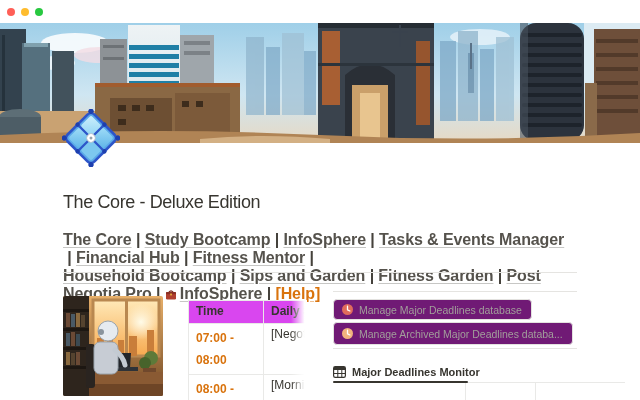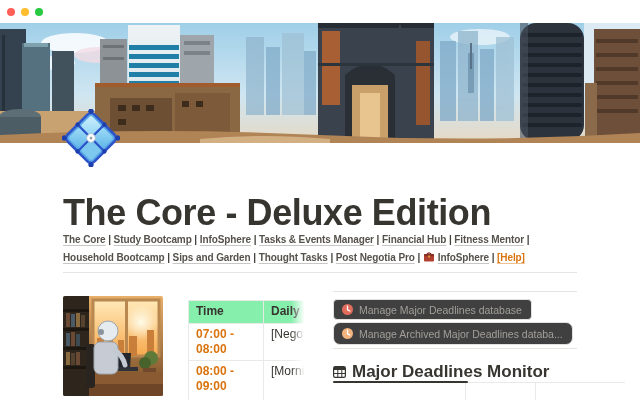--- a/index.html
+++ b/index.html
@@ -8,56 +8,56 @@
   
   .titlebar{position:absolute;left:0;top:0;width:640px;height:23px;background:#fff;}
   .tl-dot{position:absolute;top:8px;width:8px;height:8px;border-radius:50%;}
   .tl-0{left:7px;} .tl-1{left:21px;} .tl-2{left:35px;}
   
   .cover{position:absolute;left:0;top:23px;width:640px;height:120px;overflow:hidden;}
   .cover svg{display:block;}
   
   .page-icon{position:absolute;left:62px;top:109px;width:58px;height:58px;}
   
-  .title{position:absolute;left:63px;top:192px;margin:0;font-size:36px;font-weight:700;
+  .title{position:absolute;left:63px;top:192px;margin:0;font-size:18px;font-weight:400;
          letter-spacing:-0.4px;color:#37352f;}
   
-  .nav{position:absolute;left:63px;top:231px;width:516px;font-size:10px;font-weight:600;
+  .nav{position:absolute;left:63px;top:231px;width:516px;font-size:16px;font-weight:600;
        color:#55524c;line-height:18px;letter-spacing:-0.1px;}
   .nav .lnk{text-decoration:underline;text-decoration-color:rgba(55,53,47,.28);text-underline-offset:2px;cursor:pointer;}
   .nav .sep{white-space:pre;color:#45423c;}
   .nav .help{color:#d9730d;text-decoration:underline;text-decoration-color:rgba(217,115,13,.45);text-underline-offset:2px;cursor:pointer;}
   .nav .mini-ico{display:inline-block;vertical-align:-1px;margin-right:3px;}
   
   .divider{position:absolute;height:1px;background:#e5e4e1;}
   .d1{left:63px;top:272px;width:514px;}
   .d2{left:333px;top:291px;width:244px;}
   .d3{left:333px;top:348px;width:244px;}
   
   .img-block{position:absolute;left:63px;top:296px;width:100px;height:100px;border-radius:2px;overflow:hidden;}
   
   .table-wrap{position:absolute;left:188px;top:300px;width:119px;height:100px;overflow:hidden;}
   .table-wrap::after{content:"";position:absolute;right:0;top:0;width:16px;height:100%;
        background:linear-gradient(to right,rgba(255,255,255,0),#ffffff 85%);}
   table.sched{border-collapse:collapse;table-layout:fixed;width:240px;font-size:12px;}
   table.sched th,table.sched td{border:1px solid #e9e9e7;vertical-align:top;text-align:left;
        padding:3px 7px;overflow:hidden;white-space:normal;}
-  table.sched th{background:#86efac;font-weight:600;color:#37352f;height:16px;}
+  table.sched th{background:#d946ef;font-weight:600;color:#37352f;height:16px;}
   .col-time{width:75px;} .col-act{width:165px;}
-  td.time-cell{color:#d9730d;font-weight:600;line-height:15px;height:30px;padding-top:5px;}
+  td.time-cell{color:#d9730d;font-weight:600;line-height:22px;height:30px;padding-top:5px;}
   td.act-cell{color:#37352f;padding-top:5px;white-space:nowrap;}
   tr.row2 td{height:48px;}
   
-  .action-btn{position:absolute;display:inline-flex;align-items:center;gap:6px;background:#404040;
+  .action-btn{position:absolute;display:inline-flex;align-items:center;gap:6px;background:#701a75;
        border:1px solid #e3e2df;border-radius:4px;padding:0 9px 0 8px;font-size:10.5px;color:#a29f9b;
        white-space:nowrap;cursor:pointer;}
   .btn1{left:333px;top:299px;height:19px;}
-  .btn2{left:333px;top:322px;height:21px;border-radius:7px;}
+  .btn2{left:333px;top:322px;height:21px;}
   .view-tab{position:absolute;left:333px;top:363px;display:inline-flex;align-items:center;gap:6px;
-       font-size:17px;font-weight:600;color:#37352f;height:18px;cursor:pointer;}
+       font-size:11px;font-weight:600;color:#37352f;height:18px;cursor:pointer;}
   .tab-gray-line{position:absolute;left:333px;top:382px;width:292px;height:1px;background:#e9e9e7;}
   .tab-underline{position:absolute;left:333px;top:381px;width:135px;height:2px;background:#37352f;border-radius:1px;}
   .vtick{position:absolute;top:383px;width:1px;height:17px;background:#e9e9e7;}
   .vt1{left:465px;} .vt2{left:535px;}
 </style>
 </head>
 <body>
 
 <div class="stage">
 
@@ -220,21 +220,21 @@
     </svg>
   </div>
 
   <h1 class="title">The Core - Deluxe Edition</h1>
 
   <div class="nav">
     <div class="nav-line">
       <span class="lnk">The Core</span><span class="sep"> | </span><span class="lnk">Study Bootcamp</span><span class="sep"> | </span><span class="lnk">InfoSphere</span><span class="sep"> | </span><span class="lnk">Tasks &amp; Events Manager</span><span class="sep"> | </span><span class="lnk">Financial Hub</span><span class="sep"> | </span><span class="lnk">Fitness Mentor</span><span class="sep"> |</span>
     </div>
     <div class="nav-line">
-      <span class="lnk">Household Bootcamp</span><span class="sep"> | </span><span class="lnk">Sips and Garden</span><span class="sep"> | </span><span class="lnk">Thought Tasks</span><span class="sep"> | </span><span class="lnk">Post Negotia Pro</span><span class="sep"> | </span><span class="mini-ico"><svg width="12" height="11" viewBox="0 0 12 11">
+      <span class="lnk">Household Bootcamp</span><span class="sep"> | </span><span class="lnk">Sips and Garden</span><span class="sep"> | </span><span class="lnk">Fitness Garden</span><span class="sep"> | </span><span class="lnk">Post Negotia Pro</span><span class="sep"> | </span><span class="mini-ico"><svg width="12" height="11" viewBox="0 0 12 11">
             <path d="M4,3.2 Q6,0.6 8,3.2" fill="none" stroke="#7a2a20" stroke-width="1.4"></path>
             <rect x="1" y="3" width="10" height="7.4" rx="1.2" fill="#b0402f"></rect>
             <rect x="1" y="3" width="10" height="2.2" rx="1" fill="#8a2f24"></rect>
             <rect x="5.2" y="4.4" width="1.7" height="2.1" rx="0.4" fill="#e8b23c"></rect>
           </svg></span><span class="lnk">InfoSphere</span><span class="sep"> | </span><span class="help">[Help]</span>
     </div>
   </div>
 
   <div class="divider d1"></div>
   <div class="divider d2"></div>

